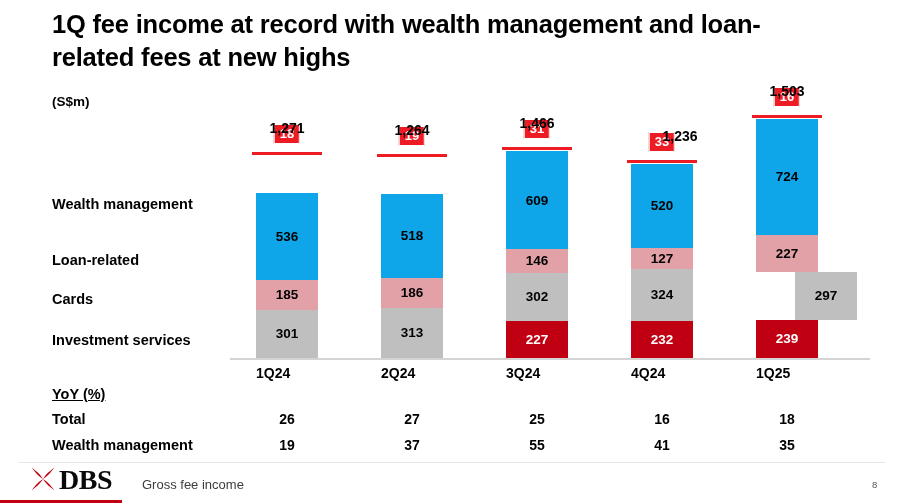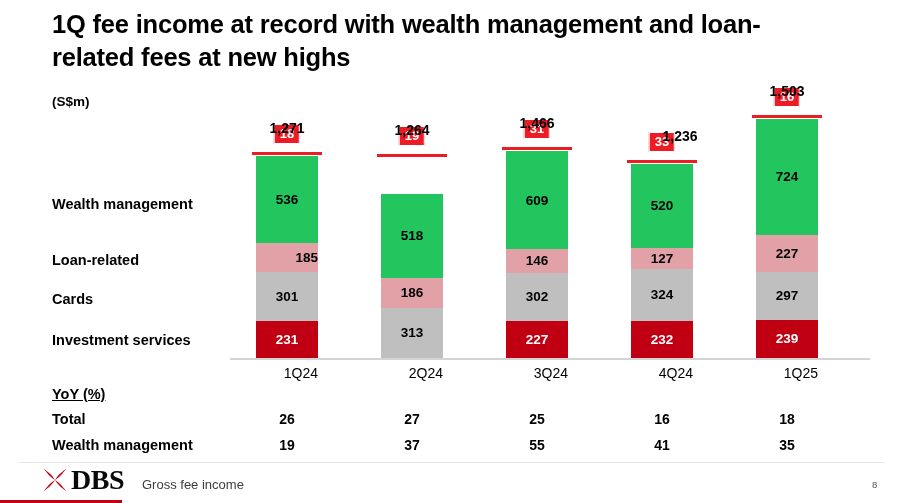--- a/index.html
+++ b/index.html
@@ -79,21 +79,21 @@
     display: flex;
     align-items: center;
     justify-content: center;
     box-sizing: border-box;
   }
   .seg-val {
     font-size: 13.5px;
     font-weight: bold;
     line-height: 1;
   }
-  .seg.wm { background: #22c55e; }
+  .seg.wm { background: #0ea5e9; }
   .seg.wm .seg-val { color: #000000; }
   .seg.lr { background: #E2A1A7; }
   .seg.lr .seg-val { color: #000000; }
   .seg.cd { background: #BFBFBF; }
   .seg.cd .seg-val { color: #000000; }
   .seg.ts { background: #C00012; }
   .seg.ts .seg-val { color: #ffffff; }
 
   
   .ib-rule {
@@ -135,23 +135,23 @@
     width: 640px;
     height: 2px;
     background: #D4D4D4;
   }
 
   
   .xtick {
     position: absolute;
     top: 365px;
     width: 62px;
-    text-align: right;
+    text-align: left;
     font-size: 14px;
-    font-weight: normal;
+    font-weight: bold;
   }
 
   
   #yoy-head {
     position: absolute;
     left: 52px;
     top: 386px;
     font-size: 14.5px;
     font-weight: bold;
     text-decoration: underline;
@@ -179,24 +179,23 @@
   #footer-rule {
     position: absolute;
     left: 18px;
     top: 462px;
     width: 867px;
     height: 1px;
     background: #E8E8E8;
   }
   #logo {
     position: absolute;
-    left: 42px;
+    left: 30px;
     top: 466px;
     display: flex;
-    align-items: center;
   }
   #logo-mark {
     width: 26px;
     height: 26px;
     margin-right: 3px;
   }
   #logo-text {
     font-family: "Liberation Serif", serif;
     font-size: 28px;
     font-weight: bold;
@@ -240,28 +239,25 @@
   <div class="row-label" id="lbl-lr">Loan-related</div>
   <div class="row-label" id="lbl-cd">Cards</div>
   <div class="row-label" id="lbl-ts">Investment services</div>
 
   <div id="plot">
       <div class="bar-group" style="left: 26px;">
         <div class="bar-stack">
           <div class="seg wm" style="height: 86.3021px;">
             <span class="seg-val">536</span>
           </div>
-          <div class="seg lr" style="height: 29.7871px; justify-content: flex-end;">
+          <div class="seg lr" style="height: 29.7871px;">
             <span class="seg-val">185</span>
           </div>
           <div class="seg cd" style="height: 48.4644px;">
             <span class="seg-val">301</span>
-          </div>
-          <div class="seg ts" style="height: 37.1936px;">
-            <span class="seg-val">231</span>
           </div>
         </div>
         <div class="ib-rule" style="bottom: 202.747px;"></div>
         <div class="ib-chip" style="bottom: 203.747px;">18</div>
         <div class="bar-total" style="bottom: 221.747px;">1,271</div>
       </div>
       <div class="bar-group" style="left: 151px;">
         <div class="bar-stack">
           <div class="seg wm" style="height: 83.4039px;">
             <span class="seg-val">518</span>
@@ -316,21 +312,21 @@
         <div class="bar-total" style="bottom: 213.697px; margin-left: 18px;">1,236</div>
       </div>
       <div class="bar-group" style="left: 526px;">
         <div class="bar-stack">
           <div class="seg wm" style="height: 116.572px;">
             <span class="seg-val">724</span>
           </div>
           <div class="seg lr" style="height: 36.5496px;">
             <span class="seg-val">227</span>
           </div>
-          <div class="seg cd" style="height: 47.8204px;">
+          <div class="seg cd" style="height: 47.8204px; margin-left: 39px;">
             <span class="seg-val">297</span>
           </div>
           <div class="seg ts" style="height: 38.4817px;">
             <span class="seg-val">239</span>
           </div>
         </div>
         <div class="ib-rule" style="bottom: 240.424px;"></div>
         <div class="ib-chip" style="bottom: 241.424px;">16</div>
         <div class="bar-total" style="bottom: 259.424px;">1,503</div>
       </div>

